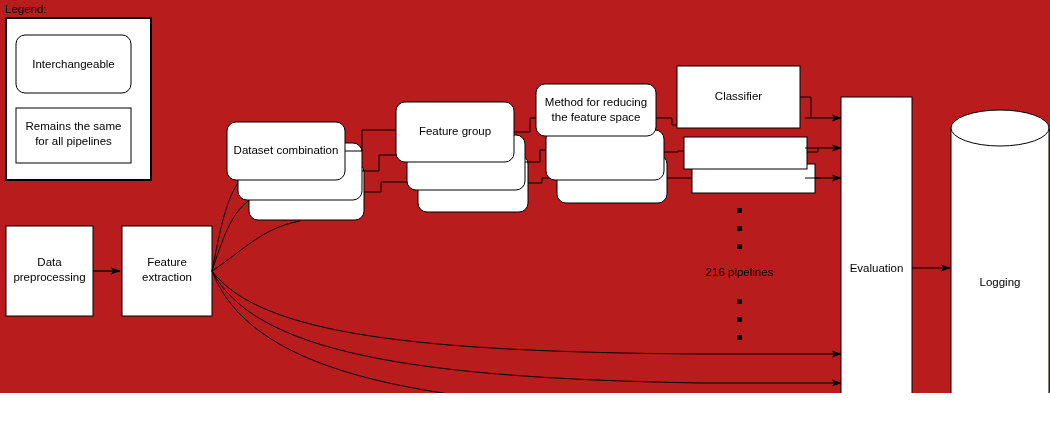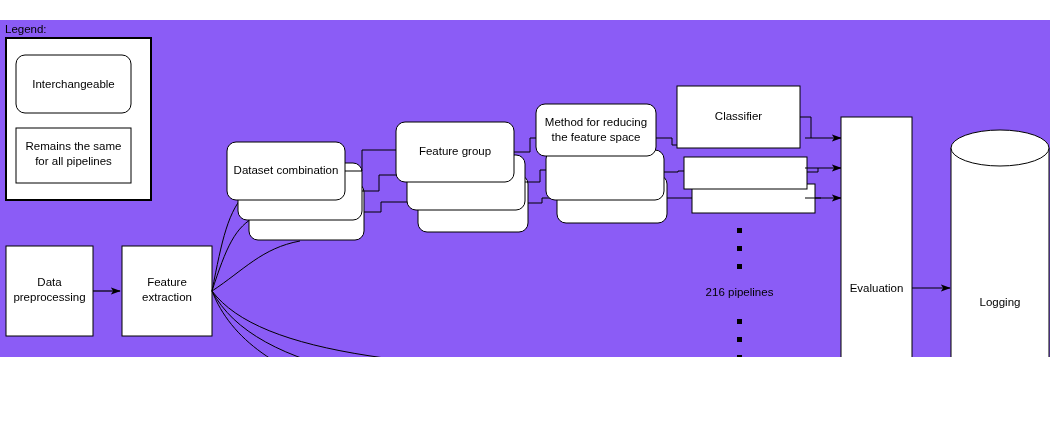--- a/index.html
+++ b/index.html
@@ -6,24 +6,23 @@
     margin: 0;
     padding: 0;
     background: #ffffff;
   }
   body {
     font-family: "Liberation Sans", sans-serif;
   }
   #canvas {
     position: relative;
     width: 1050px;
-    height: 337px;
-    background: #8b5cf6;
+    height: 393px;
+    background: #b91c1c;
     overflow: hidden;
-    margin-top: 20px;
   }
   #diagram-svg {
     position: absolute;
     left: 0;
     top: 0;
     width: 1050px;
     height: 435px;
   }
   .node-text {
     font-family: "Liberation Sans", sans-serif;

